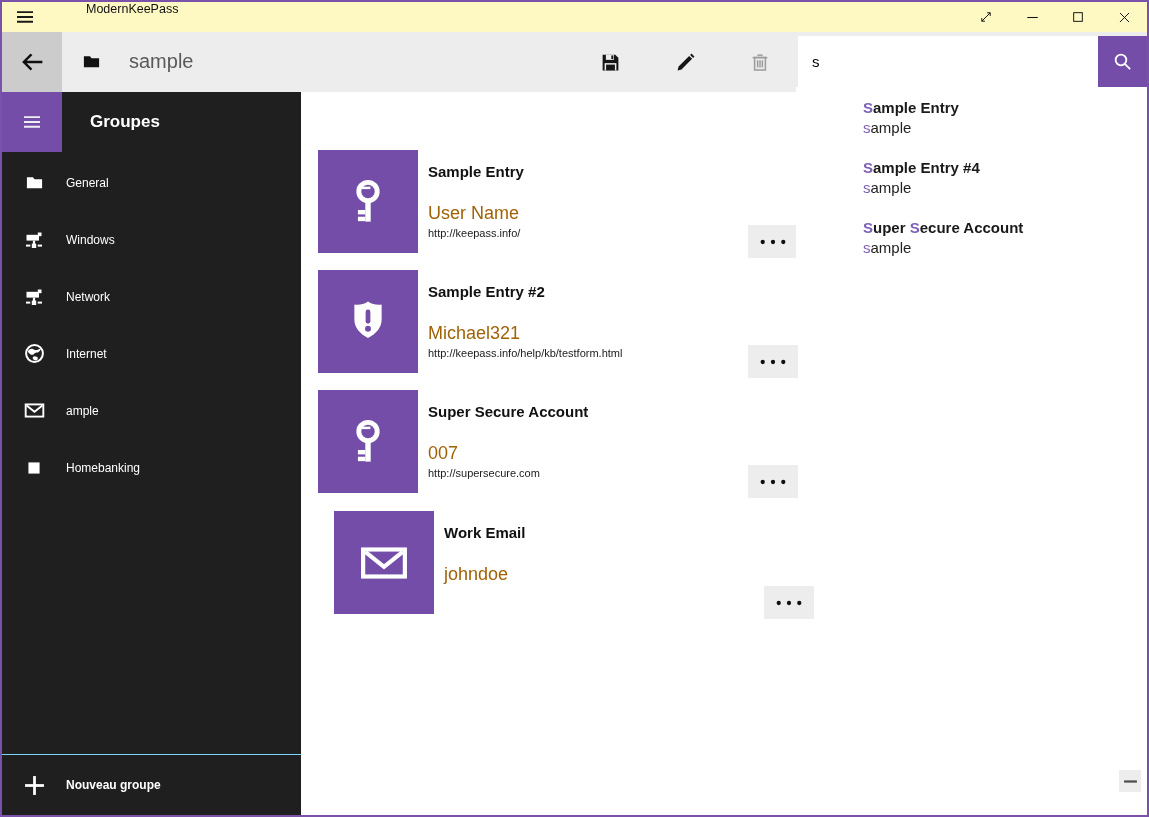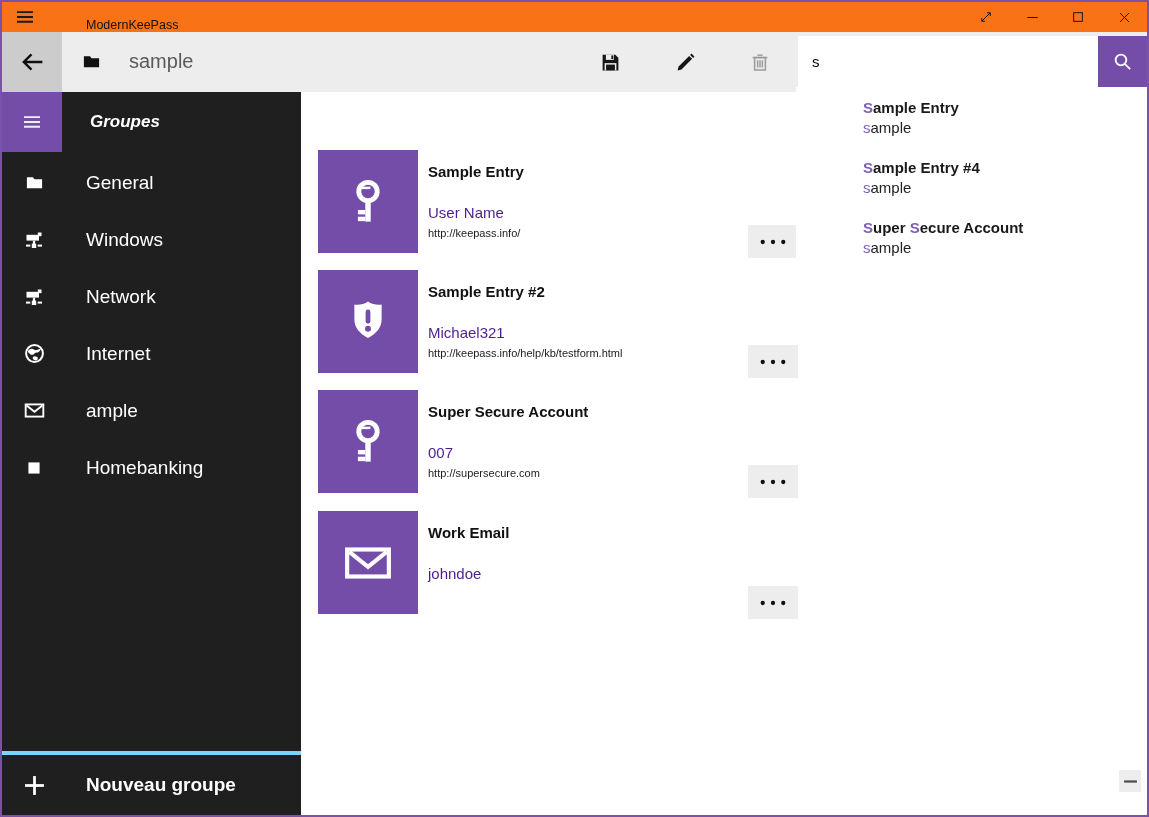--- a/index.html
+++ b/index.html
@@ -5,53 +5,53 @@
   * { margin:0; padding:0; box-sizing:border-box; }
   html,body { background:#fff; font-family:"Liberation Sans", sans-serif; }
   :root { --accent:#744da9; --hl:#7e5fb5; --sidebar:#1f1f1f; --appbar:#ededed; }
 
   .window {
     position:relative; width:1149px; height:817px;
     border:2px solid #7a52aa; background:#fff; overflow:hidden;
   }
 
   
-  .titlebar { position:absolute; top:0; left:0; right:0; height:30px; background:#f97316; display:flex; align-items:flex-end; }
+  .titlebar { position:absolute; top:0; left:0; right:0; height:30px; background:#fef9c3; display:flex; align-items:flex-start; }
   .tb-hamburger { width:46px; height:30px; display:flex; align-items:center; justify-content:center; color:#1a1a1a; background:none; border:none; }
   .tb-title { font-size:12.5px; color:#111; margin-left:38px; }
   .tb-controls { position:absolute; right:0; top:0; height:30px; display:flex; }
   .tb-btn { width:46px; height:30px; display:flex; align-items:center; justify-content:center; color:#111; background:none; border:none; }
 
   
   .appbar { position:absolute; top:30px; left:0; right:0; height:60px; background:var(--appbar); }
   .back-btn { position:absolute; left:0; top:0; width:60px; height:60px; background:#cccccc; border:none; display:flex; align-items:center; justify-content:center; color:#0f0f0f; }
   .db-icon { position:absolute; left:80px; top:20px; width:20px; height:20px; color:#111; }
   .db-title { position:absolute; left:127px; top:0; height:60px; line-height:58px; font-size:20px; color:#5a5a5a; }
   .ab-actions { position:absolute; left:582px; top:0; height:60px; display:flex; }
   .ab-btn { width:52px; height:60px; background:none; border:none; display:flex; align-items:center; justify-content:center; color:#161616; margin-right:23px; }
   .ab-btn.disabled { color:#9b9b9b; }
   .search-wrap { position:absolute; right:0; top:4px; height:51px; display:flex; }
   .search-input { width:300px; height:51px; border:none; outline:none; background:#fff; font-size:15px; padding:0 0 0 14px; color:#000; font-family:"Liberation Sans",sans-serif; }
   .search-btn { width:49px; height:51px; background:var(--accent); border:none; display:flex; align-items:center; justify-content:center; color:#fff; }
 
   
   .sidebar { position:absolute; top:90px; left:0; bottom:0; width:299px; background:var(--sidebar); color:#fff; }
   .sb-hamburger { position:absolute; top:0; left:0; width:60px; height:60px; background:var(--accent); border:none; display:flex; align-items:center; justify-content:center; color:#f0eef5; }
-  .sb-header { position:absolute; left:88px; top:0; height:60px; line-height:60px; font-size:17px; font-weight:bold; color:#fff;font-style:italic; }
+  .sb-header { position:absolute; left:88px; top:0; height:60px; line-height:60px; font-size:17px; font-weight:bold; color:#fff; }
   .sb-groups { position:absolute; top:62px; left:0; right:0; }
   .sb-item { height:57px; display:flex; align-items:center; padding-left:20px; cursor:default; }
   .sb-item .ic { width:24px; height:24px; display:flex; align-items:center; justify-content:center; color:#fff; }
-  .sb-item .lbl { margin-left:40px; font-size:19px; color:#fff; }
-  .sb-bottom { position:absolute; bottom:0; left:0; right:0; border-top:4px solid #7dd3fc; }
+  .sb-item .lbl { margin-left:20px; font-size:12px; color:#fff; }
+  .sb-bottom { position:absolute; bottom:0; left:0; right:0; border-top:1px solid #7dd3fc; }
   .sb-bottom .sb-item { height:60px; }
   .sb-bottom .lbl { font-weight:bold; }
   .entry { position:absolute; left:316px; width:482px; height:108px; }
   .entry .tile { position:absolute; left:0; top:0; width:100px; height:103px; background:var(--accent); display:flex; align-items:center; justify-content:center; color:#fff; }
   .entry .e-title { position:absolute; left:110px; top:13px; font-size:15px; font-weight:bold; color:#111; white-space:nowrap; }
-  .entry .e-user  { position:absolute; left:110px; top:53px; font-size:15px; color:#4c1d95; line-height:20px; white-space:nowrap; }
+  .entry .e-user  { position:absolute; left:110px; top:53px; font-size:18px; color:#a16207; line-height:20px; white-space:nowrap; }
   .entry .e-url   { position:absolute; left:110px; top:73px; font-size:11px; color:#1b1b1b; line-height:20px; white-space:nowrap; }
   .more-btn { position:absolute; left:430px; top:75px; width:50px; height:33px; background:var(--appbar); border:none; display:flex; align-items:center; justify-content:center; color:#111; }
 
   
   .suggestions { position:absolute; top:85px; right:0; width:351px; background:#fff; padding:11px 0 14px 67px; }
   .sg-item { margin-bottom:20px; cursor:default; }
   .sg-title { font-size:15px; font-weight:bold; color:#1a1a1a; line-height:20px; }
   .sg-sub { font-size:15px; color:#222; line-height:20px; }
   .hl { color:var(--hl); }
 
@@ -318,21 +318,21 @@
         <span>
           <svg viewBox="0 0 30 8" width="28" height="8" fill="currentColor">
             <circle cx="4" cy="4" r="2.3"></circle>
             <circle cx="15" cy="4" r="2.3"></circle>
             <circle cx="26" cy="4" r="2.3"></circle>
           </svg>
         </span>
       </button>
   </div>
 
-  <div class="entry" style="top:509px;">
+  <div class="entry" style="top:509px;margin-left:16px;">
     <div class="tile">
         <span>
           <svg viewBox="0 0 44 44" width="54" height="54">
             <rect x="5" y="11" width="34" height="22" fill="none" stroke="#fff" stroke-width="3.4"></rect>
             <path d="M6.8 13l15.2 12.2L37.2 13" fill="none" stroke="#fff" stroke-width="3.4"></path>
           </svg>
         </span>
       </div>
     <div class="e-title">Work Email</div>
     <div class="e-user">johndoe</div>

